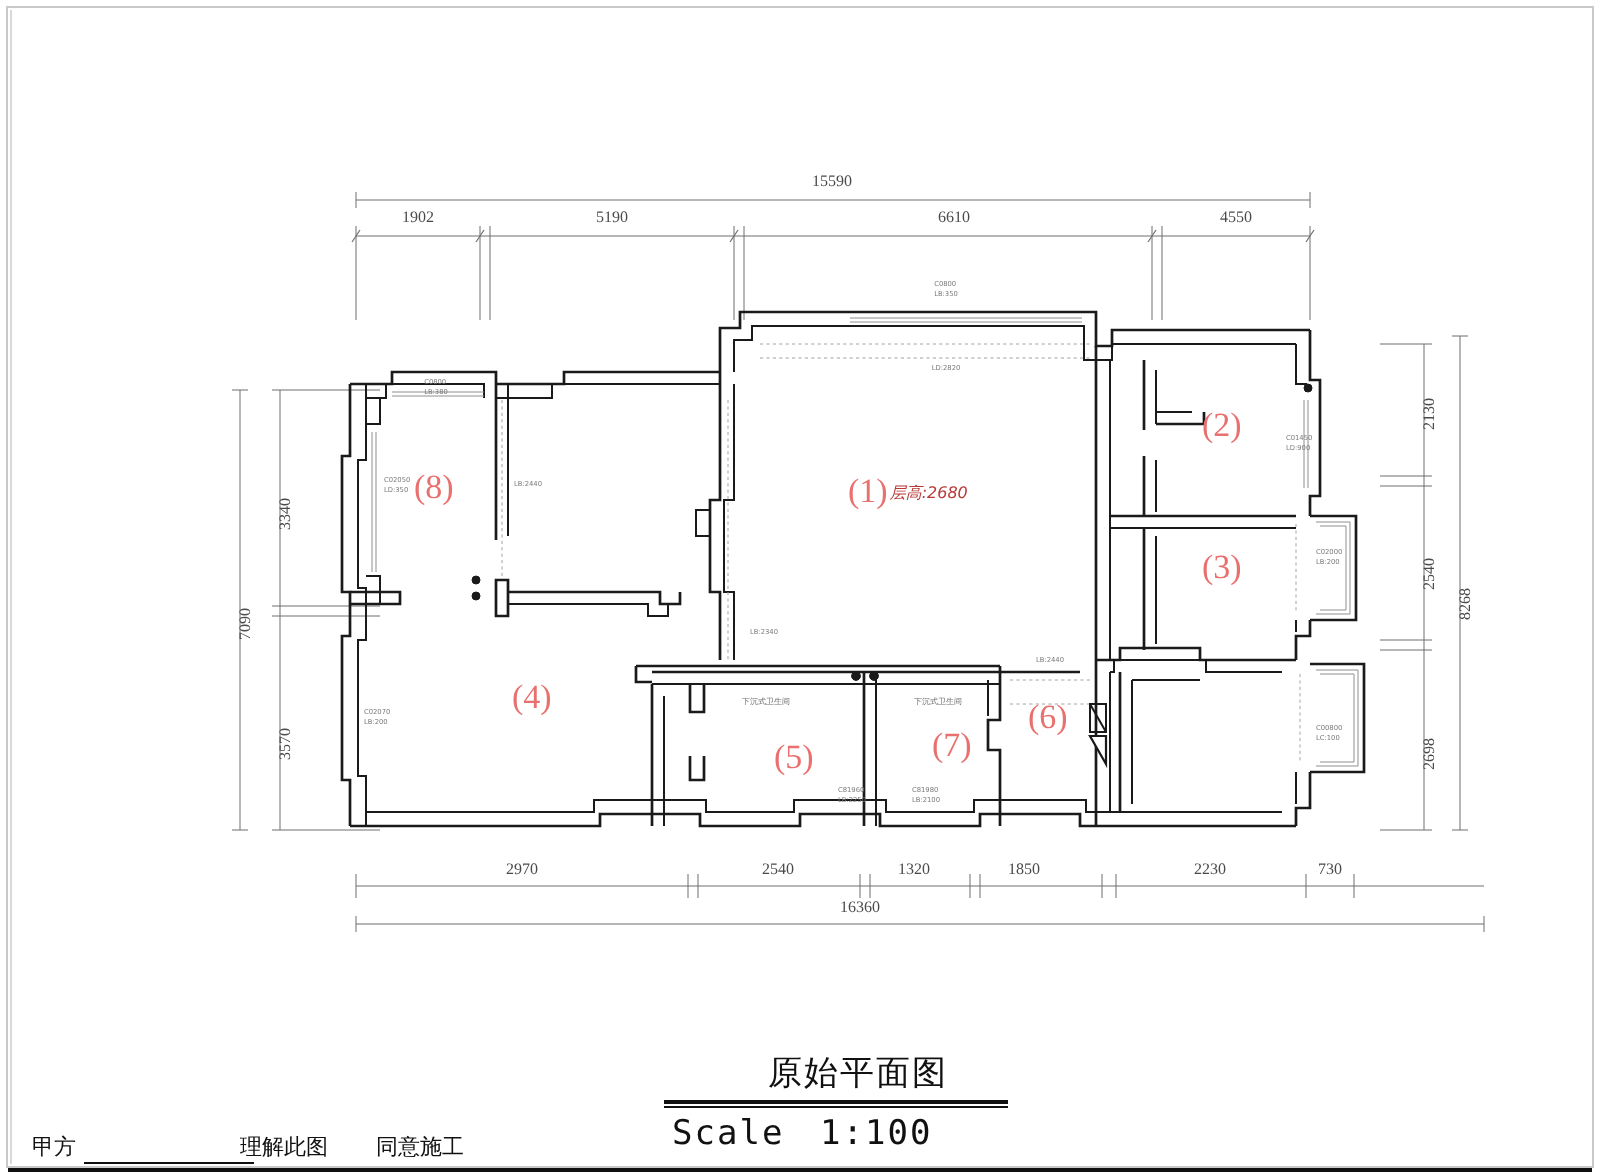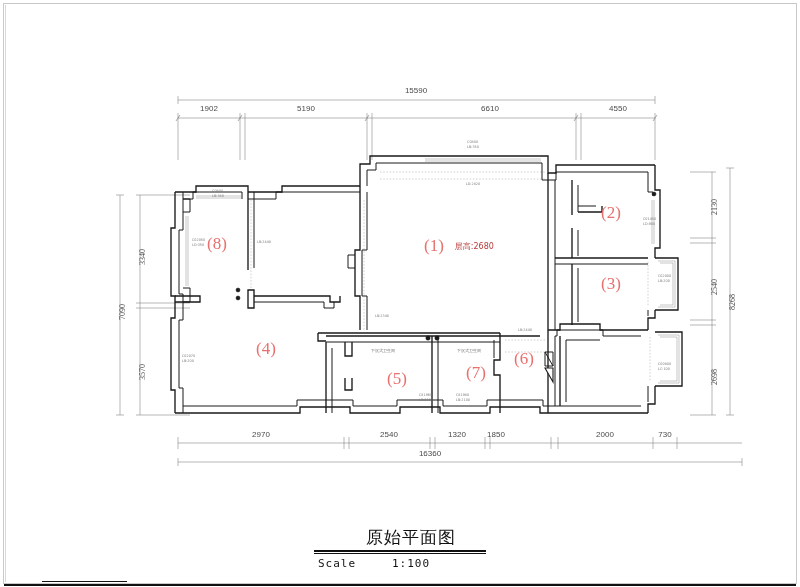--- a/index.html
+++ b/index.html
@@ -57,22 +57,23 @@
     font-size: 17px;
     line-height: 1;
     white-space: nowrap;
     letter-spacing: 0px;
   }
   .room-tag .rt-note {
     color: #e8706e;
     font-size: 8px;
     font-family: "DejaVu Sans", sans-serif;
     vertical-align: 2px;
-    margin-left: 11px;
+    margin-left: 1px;
     letter-spacing: 0px;
+    font-style: italic;
   }
   .room-tag.with-note .rt-note {
     color: #b83a38;
   }
 
   
   .cad-note {
     position: absolute;
     color: #7b7b7b;
     font-family: "DejaVu Sans", sans-serif;
@@ -96,38 +97,38 @@
     font-family: "DejaVu Sans", sans-serif;
     font-size: 4px;
     white-space: nowrap;
     transform: translateX(-50%);
   }
 
   
   .dim-txt {
     position: absolute;
     color: #4a4a4a;
-    font-family: Liberation Sans, sans-serif;
+    font-family: Liberation Serif, serif;
     font-size: 8px;
     white-space: nowrap;
     transform: translateX(-50%);
   }
   .dim-txt-v {
     position: absolute;
     color: #4a4a4a;
     font-family: "Liberation Serif", "DejaVu Serif", serif;
     font-size: 8px;
     white-space: nowrap;
     transform-origin: 0 0;
   }
 
   
   #title-block {
     position: absolute;
-    left: 314px;
+    left: 332px;
     top: 528px;
     width: 172px;
   }
   #plan-title {
     font-family: "DejaVu Sans", sans-serif;
     font-size: 17px;
     color: #111;
     text-align: center;
     letter-spacing: 1px;
     line-height: 1.15;
@@ -144,21 +145,21 @@
     background: #111;
     margin-top: 1.5px;
     width: 172px;
   }
   #scale-row {
     display: flex;
     align-items: baseline;
     margin-top: 3px;
     padding-left: 4px;
     font-family: "DejaVu Sans Mono", monospace;
-    font-size: 11px;
+    font-size: 17px;
     color: #111;
     letter-spacing: 1px;
   }
   #scale-row .scale-label { width: 74px; }
 
   
   #footer {
     position: absolute;
     left: 0;
     top: 561px;
@@ -414,28 +415,28 @@
 
     </g>
 
     <line class="dot" x1="380" y1="179" x2="545" y2="179"></line>
 
   </svg>
 
   <div class="dim-txt" style="left:416px; top:86px;">15590</div>
   <div class="dim-txt" style="left:209px; top:104px;">1902</div>
   <div class="dim-txt" style="left:306px; top:104px;">5190</div>
-  <div class="dim-txt" style="left:490px; top:104px;">6610</div>
+  <div class="dim-txt" style="left:477px; top:104px;">6610</div>
   <div class="dim-txt" style="left:618px; top:104px;">4550</div>
 
   <div class="dim-txt" style="left:261px; top:430px;">2970</div>
   <div class="dim-txt" style="left:389px; top:430px;">2540</div>
   <div class="dim-txt" style="left:457px; top:430px;">1320</div>
-  <div class="dim-txt" style="left:496px; top:430px;">1850</div>
-  <div class="dim-txt" style="left:605px; top:430px;">2000</div>
+  <div class="dim-txt" style="left:512px; top:430px;">1850</div>
+  <div class="dim-txt" style="left:605px; top:430px;">2230</div>
   <div class="dim-txt" style="left:665px; top:430px;">730</div>
   <div class="dim-txt" style="left:430px; top:449px;">16360</div>
 
   <div class="dim-txt-v" style="left:118px; top:320px; transform:rotate(-90deg);">7090</div>
   <div class="dim-txt-v" style="left:138px; top:265px; transform:rotate(-90deg);">3340</div>
   <div class="dim-txt-v" style="left:138px; top:380px; transform:rotate(-90deg);">3570</div>
 
   <div class="dim-txt-v" style="left:728px; top:310px; transform:rotate(-90deg);">8268</div>
   <div class="dim-txt-v" style="left:710px; top:215px; transform:rotate(-90deg);">2130</div>
   <div class="dim-txt-v" style="left:710px; top:295px; transform:rotate(-90deg);">2540</div>
@@ -479,16 +480,21 @@
   <div id="title-block">
     <div id="plan-title">原始平面图</div>
     <div class="title-rule-thick"></div>
     <div class="title-rule-thin"></div>
     <div id="scale-row">
       <span class="scale-label">Scale</span>
       <span class="scale-value">1:100</span>
     </div>
   </div>
 
+  <div id="footer">
+    <div class="footer-item" style="left:16px; top:5px;">甲方</div>
+    <div class="footer-item" style="left:120px; top:5px;">理解此图</div>
+    <div class="footer-item" style="left:188px; top:5px;">同意施工</div>
+  </div>
   <div id="sig-line"></div>
   <div id="footer-rule"></div>
 
 </div>
 
 </body></html>

